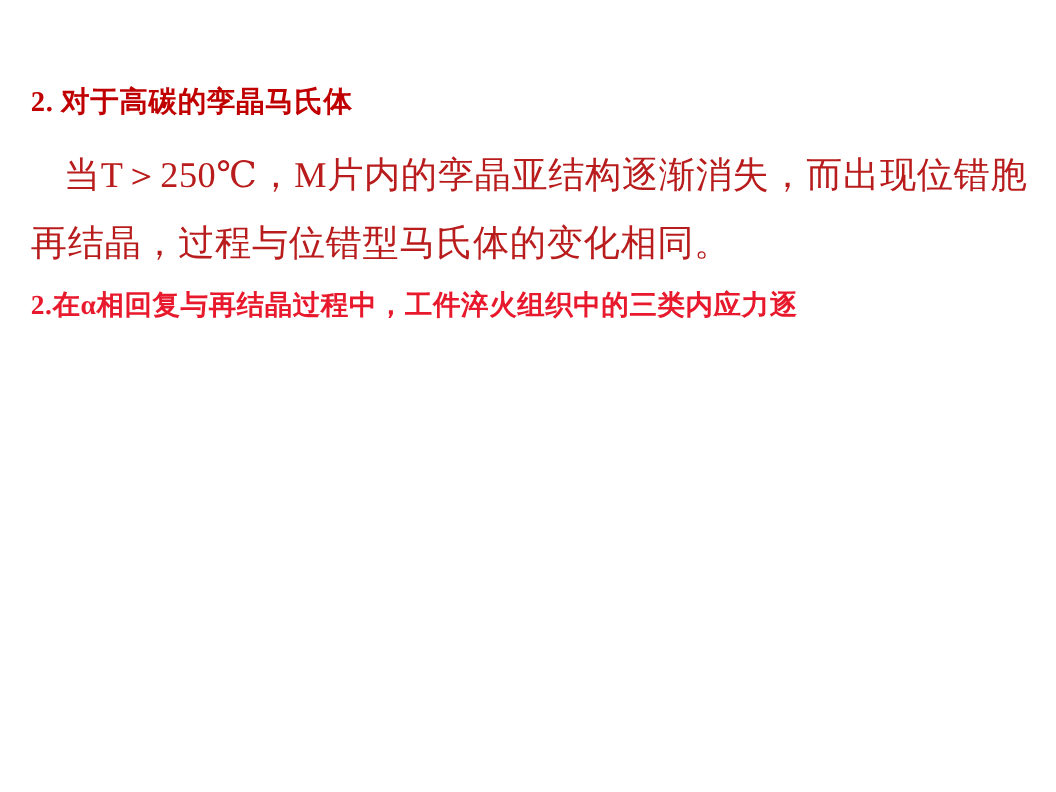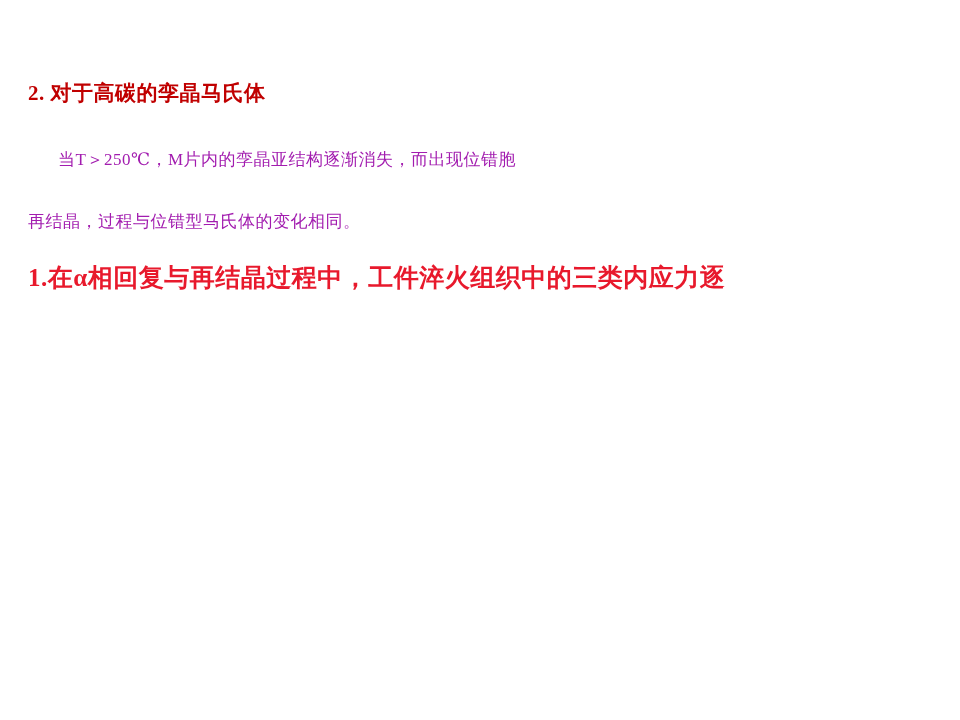--- a/index.html
+++ b/index.html
@@ -18,30 +18,30 @@
     width: 960px;
     height: 720px;
     background: #ffffff;
     box-sizing: border-box;
     padding: 70px 40px 0 28px;
   }
   .block {
     margin: 0;
   }
   .line {
-    font-size: 17px;
+    font-size: 33px;
     line-height: 56px;
-    color: #a21caf;
+    color: #b91c1c;
     white-space: pre;
     letter-spacing: 0.5px;
   }
   .heading {
     color: #c00000;
     font-weight: bold;
-    font-size: 21px;
+    font-size: 26px;
     line-height: 46px;
     white-space: pre;
     letter-spacing: 0.5px;
   }
   .red-body {
     color: #e8192c;
     font-weight: bold;
     font-size: 25px;
     line-height: 56px;
     white-space: pre;
@@ -68,16 +68,16 @@
     <div class="gap-small"></div>
 
     <div class="line indent">当T＞250℃，M片内的孪晶亚结构逐渐消失，而出现位错胞</div>
 
     <div class="gap-tiny"></div>
 
     <div class="line">再结晶，过程与位错型马氏体的变化相同。</div>
   </div>
 
   <div class="block">
-    <div class="red-body">1.在α相回复与再结晶过程中，工件淬火组织中的三类内应力逐</div>
+    <div class="red-body">2.在α相回复与再结晶过程中，工件淬火组织中的三类内应力逐</div>
   </div>
 
 </div>
 
 </body></html>

